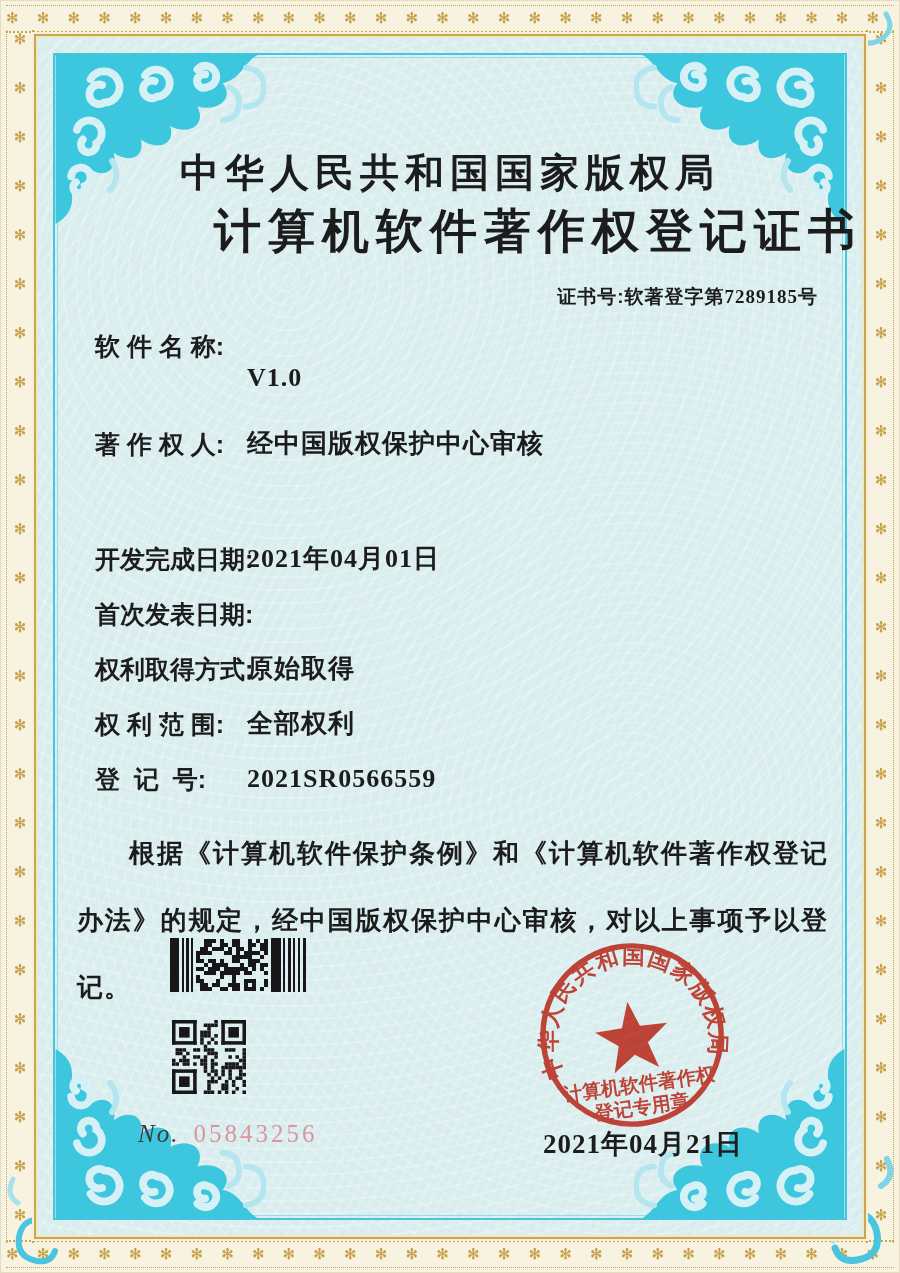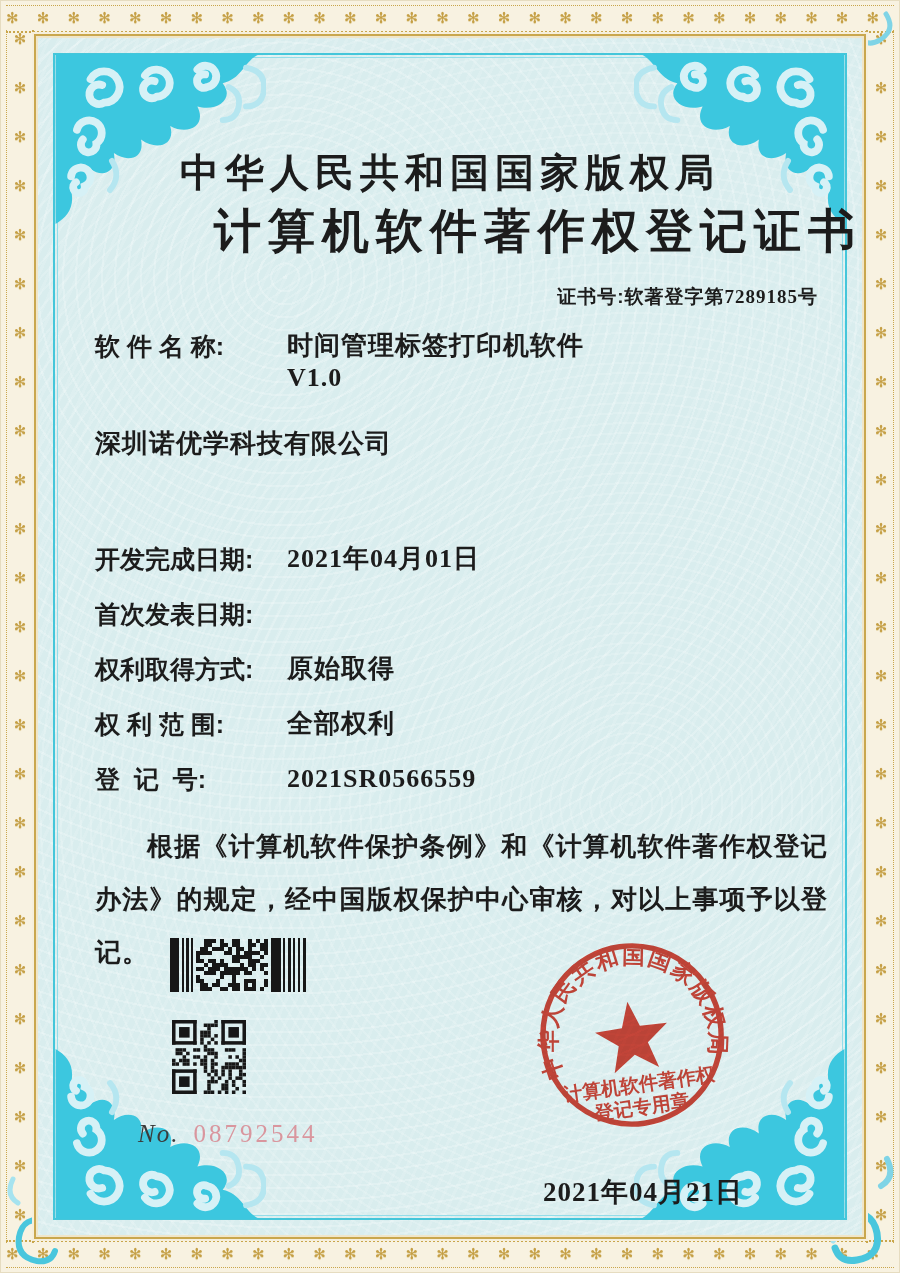--- a/index.html
+++ b/index.html
@@ -36,34 +36,34 @@
   .fl-bl{bottom:16px;left:16px;transform:scaleY(-1);}
   .fl-br{bottom:16px;right:16px;transform:scale(-1,-1);}
   .corner-swirl{position:absolute;}
 
   
   .authority{position:absolute;top:108px;left:0;width:100%;text-align:center;font-size:39px;font-weight:700;letter-spacing:6px;}
   .cert-title{position:absolute;top:162px;left:0;width:100%;text-align:right;font-size:47px;font-weight:800;letter-spacing:7px;}
   .cert-no{position:absolute;top:246px;right:44px;font-size:19px;font-weight:700;letter-spacing:1px;}
   .cert-no .v{font-family:"Liberation Serif",serif;}
 
-  .field{position:absolute;left:57px;display:flex;align-items:flex-start;gap:40px;}
+  .field{position:absolute;left:57px;display:flex;align-items:flex-start;}
   .f-label{width:152px;flex:0 0 152px;font-size:25px;font-weight:700;letter-spacing:0;white-space:pre;}
   .f-value{font-size:26px;font-weight:700;font-family:"Liberation Serif",serif;letter-spacing:1px;line-height:32px;}
   .r1{top:292px}.r2{top:390px}.r3{top:505px}.r4{top:560px}.r5{top:615px}.r6{top:670px}.r7{top:725px}
 
-  .statement{position:absolute;top:782px;left:57px;right:34px;font-size:26px;line-height:53px;letter-spacing:1px;text-align:justify;text-indent:2em;font-weight:600;}
+  .statement{position:absolute;top:782px;left:39px;right:34px;font-size:26px;line-height:67px;letter-spacing:1px;text-align:justify;text-indent:2em;font-weight:600;}
 
   .barcode{position:absolute;left:132px;top:900px;width:137px;height:54px;}
   .qrcode{position:absolute;left:134px;top:982px;width:74px;height:74px;}
   .serial{position:absolute;left:100px;top:1082px;font-family:"Liberation Serif",serif;font-size:25px;letter-spacing:2px;}
   .serial .no{color:#3b3b3b;font-style:italic;}
   .serial .num{color:#d9969e;margin-left:14px;letter-spacing:3px;}
 
-  .issue-date{position:absolute;left:505px;top:1136px;font-size:27px;font-weight:700;font-family:"Liberation Serif",serif;letter-spacing:1px;}
+  .issue-date{position:absolute;left:505px;top:1088px;font-size:27px;font-weight:700;font-family:"Liberation Serif",serif;letter-spacing:1px;}
   .seal{position:absolute;left:494px;top:897px;width:200px;height:200px;transform:rotate(-8deg);mix-blend-mode:multiply;opacity:.93;}
 </style>
 </head>
 <body>
 
 <div class="cert">
 
   <div class="band band-top">✻ ✻ ✻ ✻ ✻ ✻ ✻ ✻ ✻ ✻ ✻ ✻ ✻ ✻ ✻ ✻ ✻ ✻ ✻ ✻ ✻ ✻ ✻ ✻ ✻ ✻ ✻ ✻ ✻ ✻ ✻ ✻ ✻ ✻ ✻ ✻ ✻ ✻ ✻ ✻ ✻ ✻ ✻ ✻ ✻ ✻ ✻ ✻ ✻ ✻ ✻ ✻ ✻ ✻ ✻ ✻ ✻ ✻ ✻ ✻ ✻ ✻ ✻ ✻ ✻ ✻ ✻ ✻ ✻ ✻ ✻ ✻ ✻ ✻ ✻ ✻ ✻ ✻ ✻ ✻ ✻ ✻ ✻ ✻ ✻ ✻ ✻ ✻ ✻ ✻ </div>
   <div class="band band-bottom">✻ ✻ ✻ ✻ ✻ ✻ ✻ ✻ ✻ ✻ ✻ ✻ ✻ ✻ ✻ ✻ ✻ ✻ ✻ ✻ ✻ ✻ ✻ ✻ ✻ ✻ ✻ ✻ ✻ ✻ ✻ ✻ ✻ ✻ ✻ ✻ ✻ ✻ ✻ ✻ ✻ ✻ ✻ ✻ ✻ ✻ ✻ ✻ ✻ ✻ ✻ ✻ ✻ ✻ ✻ ✻ ✻ ✻ ✻ ✻ ✻ ✻ ✻ ✻ ✻ ✻ ✻ ✻ ✻ ✻ ✻ ✻ ✻ ✻ ✻ ✻ ✻ ✻ ✻ ✻ ✻ ✻ ✻ ✻ ✻ ✻ ✻ ✻ ✻ ✻ </div>
   <div class="band band-left">✻ ✻ ✻ ✻ ✻ ✻ ✻ ✻ ✻ ✻ ✻ ✻ ✻ ✻ ✻ ✻ ✻ ✻ ✻ ✻ ✻ ✻ ✻ ✻ ✻ ✻ ✻ ✻ ✻ ✻ ✻ ✻ ✻ ✻ ✻ ✻ ✻ ✻ ✻ ✻ ✻ ✻ ✻ ✻ ✻ ✻ ✻ ✻ ✻ ✻ ✻ ✻ ✻ ✻ ✻ ✻ ✻ ✻ ✻ ✻ ✻ ✻ ✻ ✻ ✻ ✻ ✻ ✻ ✻ ✻ ✻ ✻ ✻ ✻ ✻ ✻ ✻ ✻ ✻ ✻ ✻ ✻ ✻ ✻ ✻ ✻ ✻ ✻ ✻ ✻ </div>
@@ -151,24 +151,25 @@
     </svg>
 
     <div class="authority">中华人民共和国国家版权局</div>
     <div class="cert-title">计算机软件著作权登记证书</div>
     <div class="cert-no">
       <span>证书号:</span><span class="v">软著登字第7289185号</span>
     </div>
 
     <div class="field r1">
       <span class="f-label">软 件 名 称:</span>
-      <span class="f-value"><span>时间管理标签打印机软件</span><br><span>V1.0</span></span>
+      <span class="f-value"><br><span>V1.0</span></span>
     </div>
     <div class="field r2">
-      <span class="f-value">深圳诺优学科技有限公司</span>
+      <span class="f-label">著 作 权 人:</span>
+      <span class="f-value">经中国版权保护中心审核</span>
     </div>
     <div class="field r3">
       <span class="f-label">开发完成日期:</span>
       <span class="f-value">2021年04月01日</span>
     </div>
     <div class="field r4">
       <span class="f-label">首次发表日期:</span>
     </div>
     <div class="field r5">
       <span class="f-label">权利取得方式:</span>
@@ -451,21 +452,21 @@
         <rect x="31.5" y="70" width="3.5" height="3.5" fill="#171717"></rect>
         <rect x="35" y="70" width="3.5" height="3.5" fill="#171717"></rect>
         <rect x="38.5" y="70" width="3.5" height="3.5" fill="#171717"></rect>
         <rect x="45.5" y="70" width="3.5" height="3.5" fill="#171717"></rect>
         <rect x="52.5" y="70" width="3.5" height="3.5" fill="#171717"></rect>
         <rect x="59.5" y="70" width="3.5" height="3.5" fill="#171717"></rect>
         <rect x="70" y="70" width="3.5" height="3.5" fill="#171717"></rect>
       </svg>
 
     <div class="serial">
-      <span class="no">No.</span><span class="num">08792544</span>
+      <span class="no">No.</span><span class="num">05843256</span>
     </div>
 
     <div class="issue-date">2021年04月21日</div>
 
     <svg class="seal" viewBox="0 0 220 220">
       <circle cx="110" cy="110" r="98" fill="none" stroke="#d93a2c" stroke-width="6"></circle>
       <path id="sealArc" d="M 30,145 A 85,85 0 1 1 190,145" fill="none"></path>
       <text font-size="25" font-weight="bold" fill="#d93a2c" letter-spacing="2" font-family="Liberation Sans, sans-serif">
         <textPath href="#sealArc" startOffset="50%" text-anchor="middle">中华人民共和国国家版权局</textPath>
       </text>

